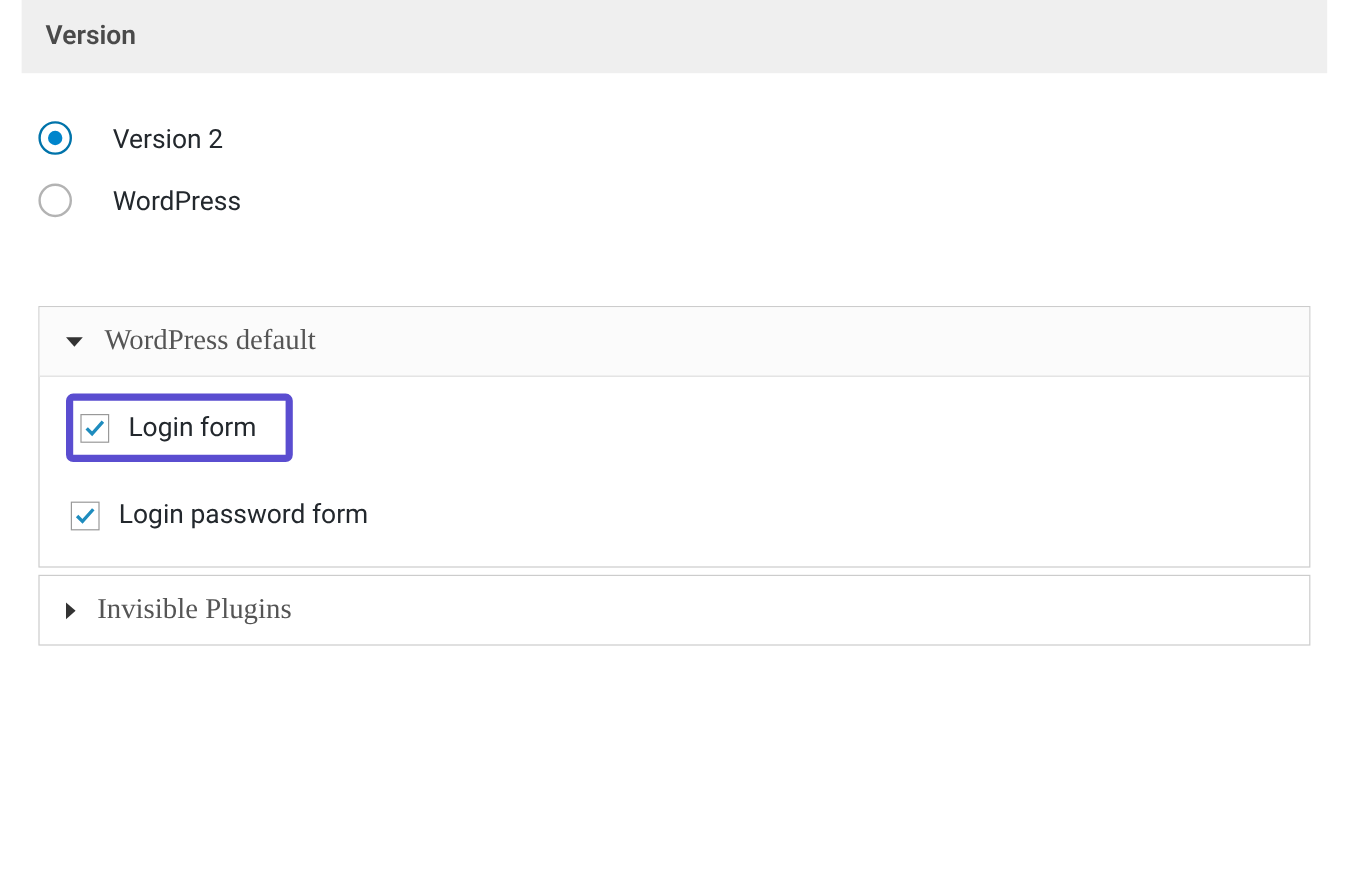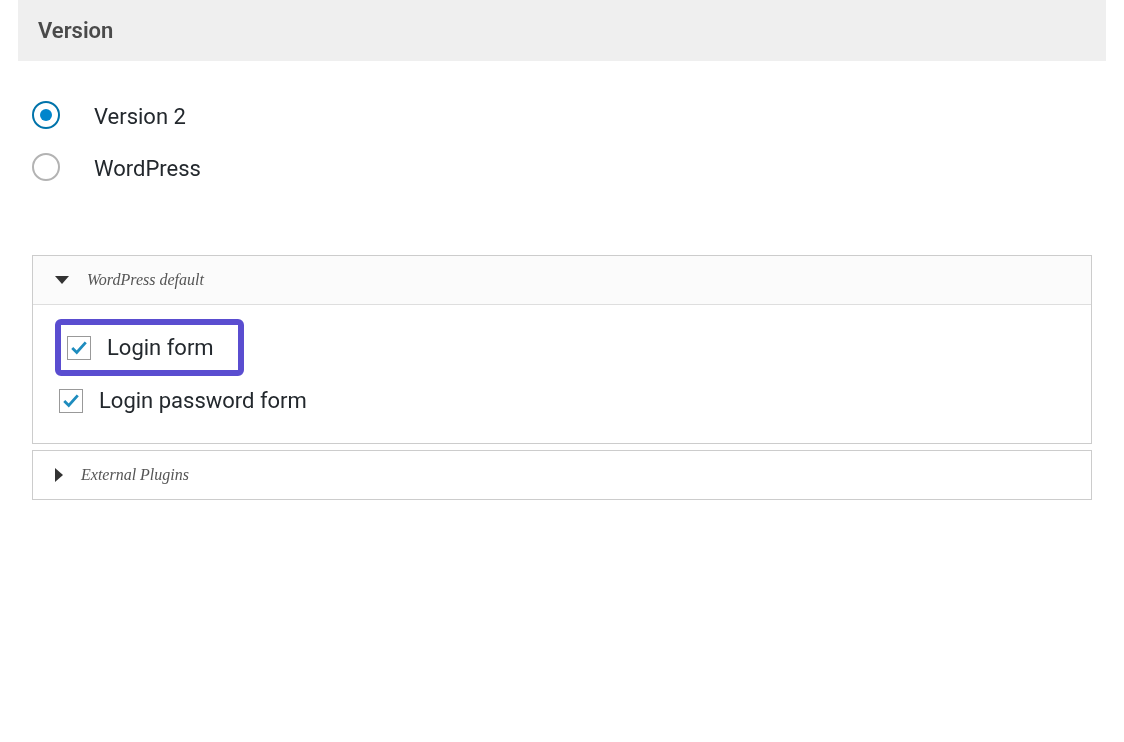--- a/index.html
+++ b/index.html
@@ -102,40 +102,39 @@
       border-left: 7px solid transparent;
       border-right: 7px solid transparent;
       border-top: 8px solid #333;
     }
     .toggle-icon.right {
       border-top: 7px solid transparent;
       border-bottom: 7px solid transparent;
       border-left: 8px solid #333;
     }
     .accordion-title {
-      font-style: italic;
-      font-size: 16px;
+      font-size: 24px;
       color: #555;
       font-family: Georgia, serif;
     }
     .accordion-body {
       padding: 14px 22px 20px 22px;
     }
     .check-item {
       display: flex;
       align-items: center;
       padding: 10px 4px;
       cursor: pointer;
     }
     .check-item.highlighted {
       border: 6px solid #5a4dd0;
       border-radius: 6px;
       padding: 10px 24px 10px 6px;
       display: inline-flex;
-      margin-bottom: 2px;
+      margin-bottom: 22px;
       justify-content: flex-end;
     }
     .checkbox {
       width: 24px;
       height: 24px;
       border: 1px solid #999;
       background: #fff;
       margin-right: 16px;
       flex-shrink: 0;
       display: flex;
@@ -201,17 +200,17 @@
                 </svg>
               </div>
               <span class="check-label">Login password form</span>
             </div>
           </div>
         </div>
       </div>
       <div class="accordion">
         <div class="accordion-header">
           <div class="toggle-icon right"></div>
-          <span class="accordion-title">External Plugins</span>
+          <span class="accordion-title">Invisible Plugins</span>
         </div>
       </div>
     </div>
 </div>
 
 </body></html>

